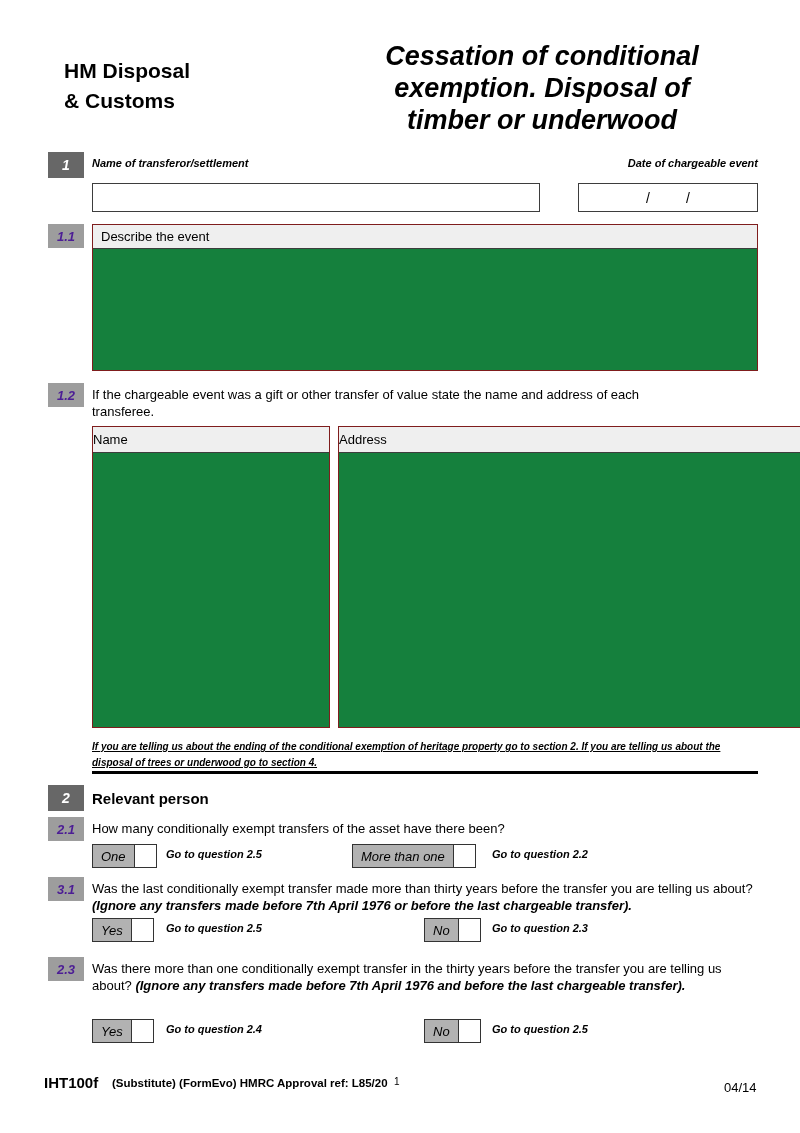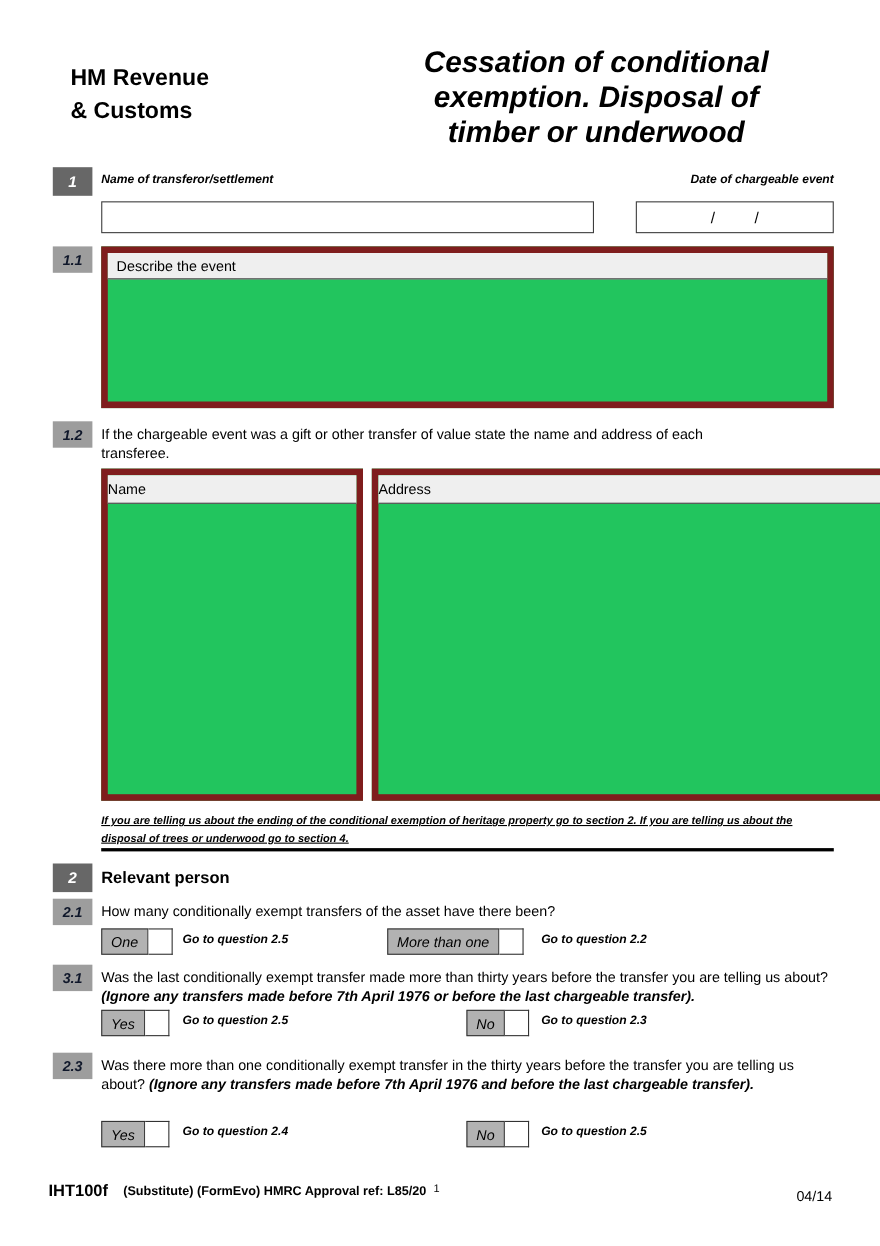--- a/index.html
+++ b/index.html
@@ -9,26 +9,26 @@
     font-family:"Liberation Sans", sans-serif; color:#000; overflow:hidden;
   }
   .abs { position:absolute; }
   .logo { font-size:21px; font-weight:bold; line-height:30px; }
   .title { font-size:27px; font-weight:bold; font-style:italic; text-align:center; line-height:32px; }
   .numbox {
     width:36px; height:26px; display:flex; align-items:center; justify-content:center;
     font-style:italic; font-weight:bold; font-size:14px;
   }
   .numbox.main { background:#676767; color:#fff; }
-  .numbox.sub  { background:#9d9d9d; color:#0f172a; height:24px; font-size:13px; }
+  .numbox.sub  { background:#9d9d9d; color:#4c1d95; height:24px; font-size:13px; }
   .lbl { font-weight:bold; font-style:italic; font-size:11px; }
   .sec-title { font-weight:bold; font-size:15px; }
   .field { border:1px solid #3d3d3d; background:#fff; }
   .datebox { display:flex; align-items:center; justify-content:center; gap:36px; font-size:14px; }
-  .panel { border:6px solid #7f1d1d; background:#22c55e; }
+  .panel { border:1px solid #7f1d1d; background:#15803d; }
   .panel-head { background:#efefef; border-bottom:1px solid #3d3d3d; font-size:13px; padding:4px 8px; }
   .panel-body { width:100%; }
   .col-head { background:#efefef; border-bottom:1px solid #3d3d3d; text-align:left; font-size:13px; padding:5px 0; }
   .body-text { font-size:13px; line-height:17px; }
   .qnote { font-weight:bold; font-style:italic; }
   .note { font-size:10px; font-weight:bold; font-style:italic; line-height:16px;text-decoration:underline; }
   .rule { background:#000; height:3px; }
   .opt { display:flex; height:24px; }
   .opt-label {
     background:#b2b2b2; border:1px solid #333; font-style:italic; font-size:13px;
@@ -40,21 +40,21 @@
   .footer-meta { font-size:11.5px; font-weight:bold; }
   .footer-page { font-size:10px; }
   .footer-ver { font-size:13px; }
 </style>
 </head>
 <body>
 
 <div class="page">
 
   <div class="abs logo" style="left:64px; top:56px;">
-    <div>HM Revenue</div>
+    <div>HM Disposal</div>
     <div>&amp; Customs</div>
   </div>
   <div class="abs title" style="left:368px; top:40px; width:348px;">
     <div>Cessation of conditional</div>
     <div>exemption.  Disposal of</div>
     <div>timber or underwood</div>
   </div>
 
   <div class="abs numbox main" style="left:48px; top:152px;">1</div>
   <div class="abs lbl" style="left:92px; top:157px;">Name of transferor/settlement</div>

